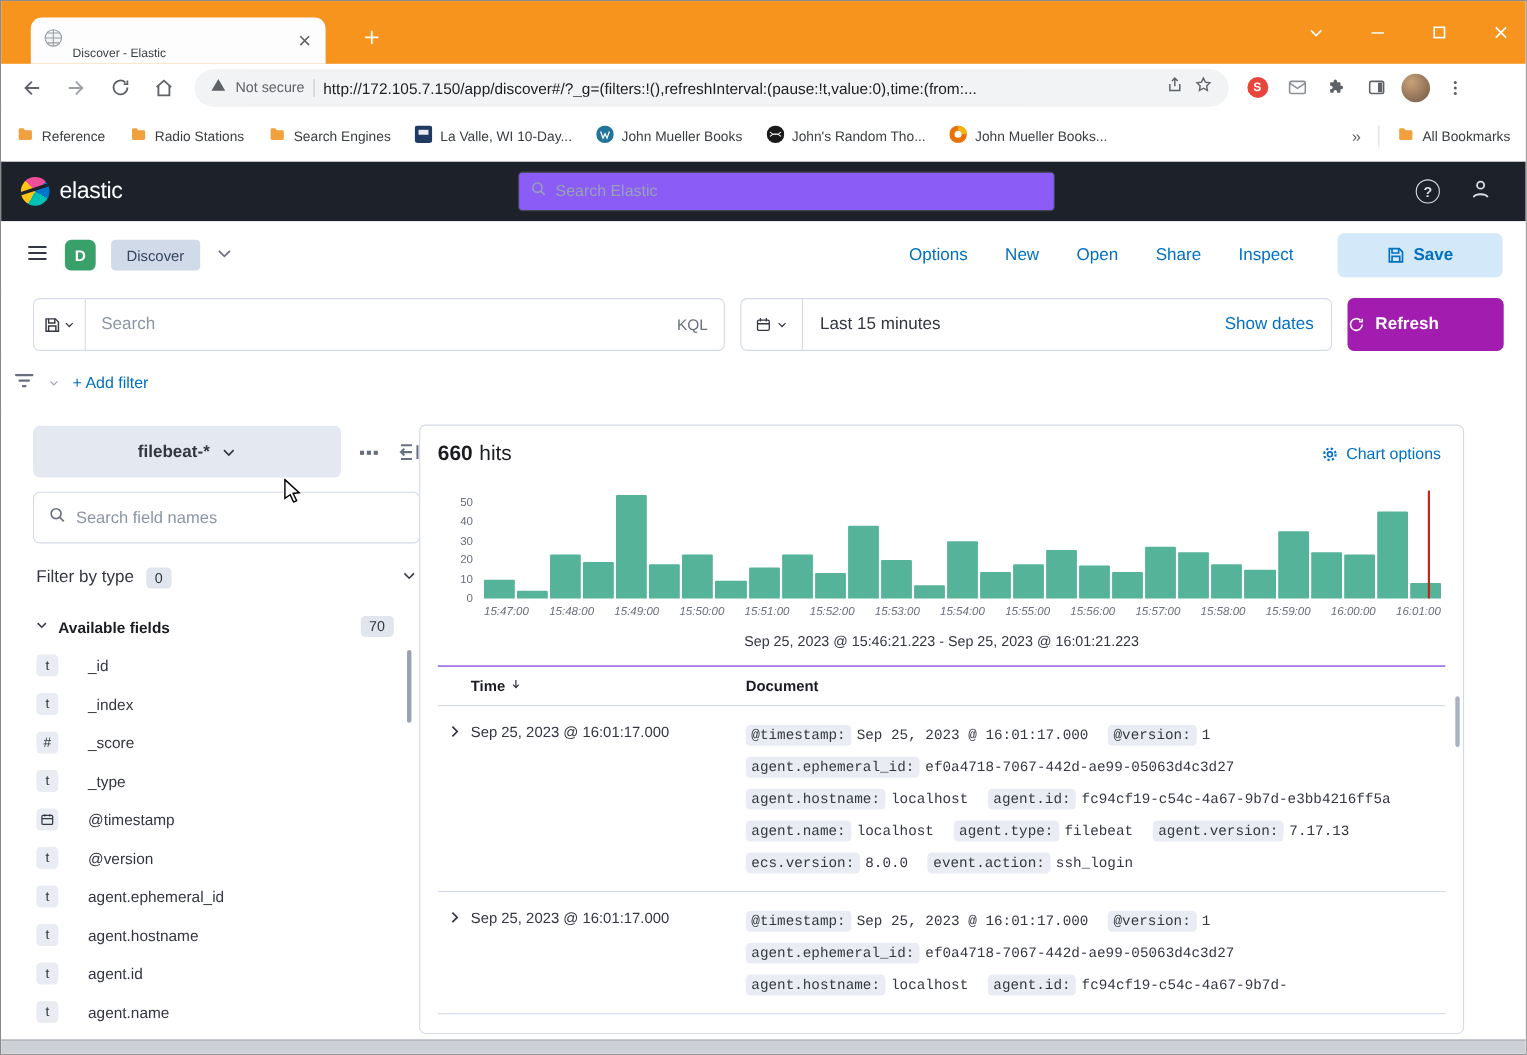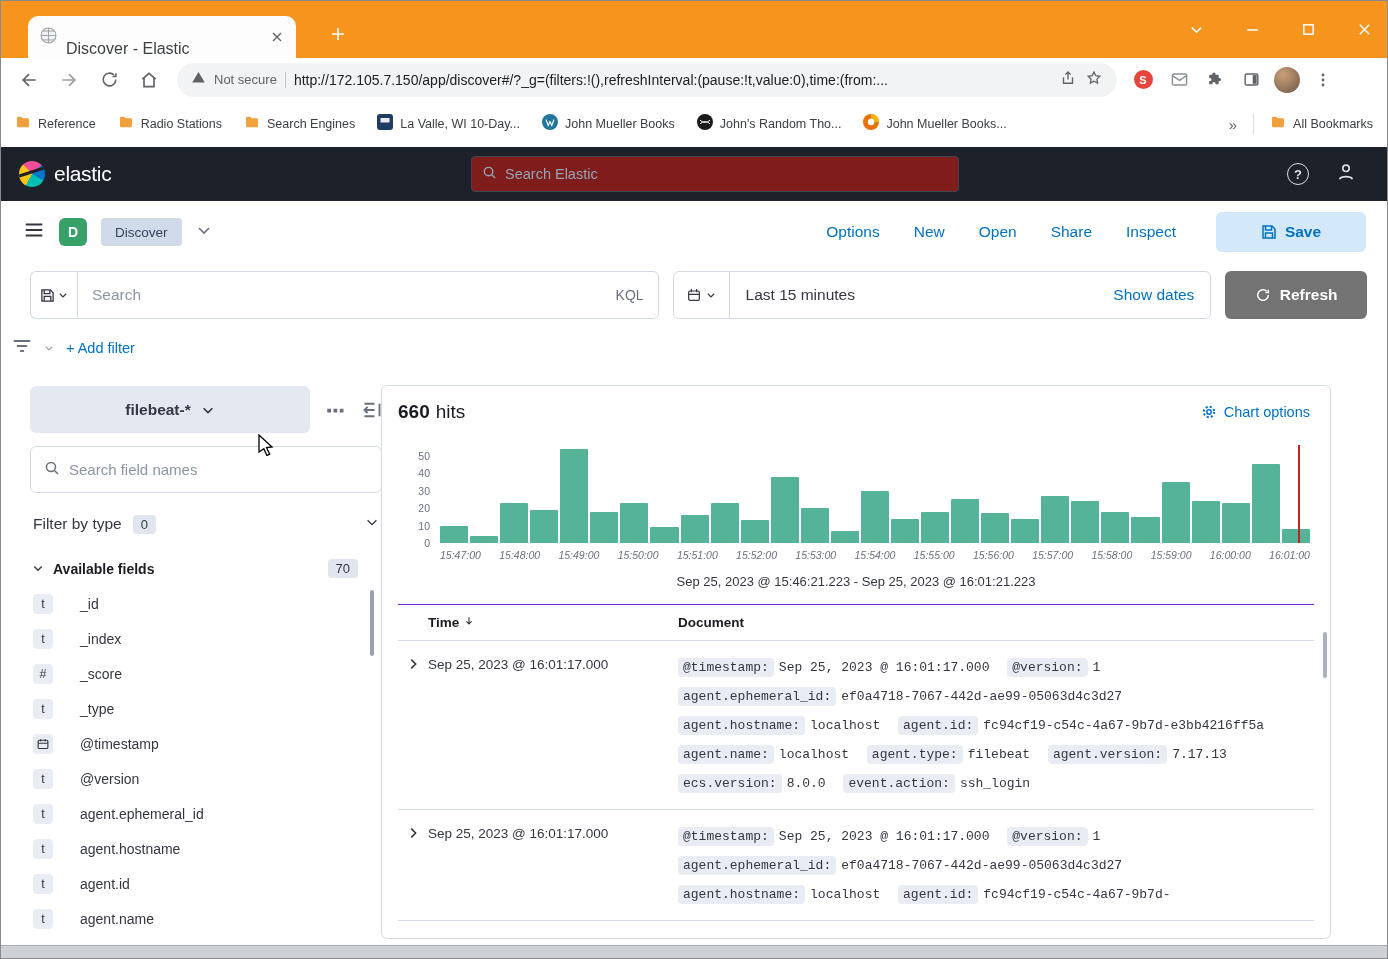--- a/index.html
+++ b/index.html
@@ -3,21 +3,21 @@
 <meta charset="utf-8">
 <style>
   * { box-sizing: border-box; margin: 0; padding: 0; }
   html,body { width:1388px; height:959px; overflow:hidden; }
   body { font-family:"Liberation Sans", sans-serif; background:#777; }
   .window { position:relative; width:1388px; height:959px; background:#fff; border:1px solid #8a8a8a; overflow:hidden; }
 
   
   .titlebar { position:relative; height:57px; background:#f7941d; }
   .tab { position:absolute; left:27px; top:15px; width:268px; height:42px; background:#fdfdfd; border-radius:10px 10px 0 0; display:flex; align-items:center; gap:9px; padding:0 10px 0 12px; }
-  .tab-title { font-size:16px; color:#3c4043; flex:1; white-space:nowrap; overflow:hidden;margin-top:24px; }
+  .tab-title { font-size:11px; color:#3c4043; flex:1; white-space:nowrap; overflow:hidden;margin-top:24px; }
   .tab-close { width:18px; height:18px; display:flex; align-items:center; justify-content:center; border-radius:50%; }
   .new-tab { position:absolute; left:322px; top:18px; width:30px; height:30px; display:flex; align-items:center; justify-content:center; border-radius:50%; }
   .win-controls { position:absolute; right:14px; top:0; height:57px; display:flex; align-items:center; gap:38px; }
   .win-btn { width:18px; height:18px; display:flex; align-items:center; justify-content:center; }
 
   
   .toolbar { height:43px; background:#fff; display:flex; align-items:center; padding:0 10px; gap:4px; }
   .tool-icon { width:36px; height:36px; border-radius:50%; display:flex; align-items:center; justify-content:center; flex:0 0 auto; }
   .omnibox { width:940px; height:34px; background:#f1f3f4; border-radius:17px; display:flex; align-items:center; padding:0 14px; gap:8px; margin:0 6px; flex:0 0 auto; }
   .omni-sec { font-size:13px; color:#5f6368; white-space:nowrap; }
@@ -33,21 +33,21 @@
   .bm-label { font-size:12.5px; color:#3c4043; white-space:nowrap; }
   .bm-right { margin-left:auto; display:flex; align-items:center; gap:16px; }
   .bm-overflow { font-size:15px; color:#5f6368; }
   .bm-sep { width:1px; height:20px; background:#dadce0; }
 
   
   .elastic-header { position:relative; height:54px; background:#1d2129; display:flex; align-items:center; padding:0 18px; }
   .elastic-logo { position:relative; width:26px; height:26px; border-radius:50%; background:conic-gradient(from 210deg,#fec514 0 30%,#f04e98 30% 55%,#0077cc 55% 75%,#00bfb3 75% 100%); overflow:hidden; flex:0 0 auto; }
   .elastic-logo::after { content:""; position:absolute; left:-4px; top:9px; width:36px; height:3px; background:#1d2129; transform:rotate(-18deg); }
   .brand { color:#fff; font-size:21px; font-weight:500; letter-spacing:-0.3px; margin-left:9px; }
-  .global-search { position:absolute; left:470px; width:488px; height:36px; background:#7f1d1d; border:1px solid #40454f; border-radius:4px; display:flex; align-items:center; padding:0 10px; gap:8px; }
+  .global-search { position:absolute; left:470px; width:488px; height:36px; background:#8b5cf6; border:1px solid #40454f; border-radius:4px; display:flex; align-items:center; padding:0 10px; gap:8px; }
   .global-search input { flex:1; background:transparent; border:none; outline:none; color:#d4dae4; font-size:14.5px; font-family:"Liberation Sans",sans-serif; }
   .global-search input::placeholder { color:#98a2b3; }
   .hdr-right { margin-left:auto; display:flex; align-items:center; gap:26px; padding-right:12px; }
   .help-circle { width:22px; height:22px; border:1.8px solid #d9dee8; border-radius:50%; color:#d9dee8; font-size:13px; font-weight:bold; display:flex; align-items:center; justify-content:center; }
 
   
   .app-bar { height:62px; background:#fff; display:flex; align-items:center; padding:0 21px 0 22px; gap:14px; }
   .space-avatar { width:28px; height:28px; border-radius:6px; background:#38a169; color:#fff; font-weight:bold; font-size:14px; display:flex; align-items:center; justify-content:center; }
   .breadcrumb-pill { height:28px; background:#d0dae8; border-radius:4px; color:#37455e; font-size:13.5px; font-weight:500; display:flex; align-items:center; padding:0 14px; }
   .nav-links { margin-left:auto; display:flex; gap:34px; align-items:center; }
@@ -59,21 +59,21 @@
   .search-group { display:flex; width:630px; height:48px; }
   .saved-query-btn { width:47px; border:1px solid #d3dae6; border-right:none; border-radius:6px 0 0 6px; background:#fff; display:flex; align-items:center; justify-content:center; gap:3px; cursor:pointer; }
   .kql-input-wrap { flex:1; border:1px solid #d3dae6; border-radius:0 6px 6px 0; display:flex; align-items:center; padding:0 14px; gap:8px; background:#fff; }
   .kql-input-wrap input { flex:1; border:none; outline:none; font-size:15.5px; color:#343741; font-family:"Liberation Sans",sans-serif; }
   .kql-input-wrap input::placeholder { color:#8b95a5; }
   .kql-label { font-size:14px; color:#69707d; }
   .date-group { display:flex; width:540px; height:48px; border:1px solid #d3dae6; border-radius:6px; align-items:center; background:#fff; }
   .cal-addon { width:56px; height:100%; border-right:1px solid #d3dae6; display:flex; align-items:center; justify-content:center; gap:4px; cursor:pointer; }
   .time-range { font-size:15.5px; color:#343741; padding-left:16px; cursor:pointer; }
   .show-dates { margin-left:auto; padding-right:16px; color:#0071c2; font-size:15.5px; cursor:pointer; white-space:nowrap; }
-  .refresh-btn { width:142px; height:48px; background:#737373; border:none; border-radius:6px; color:#fff; font-size:15.5px; font-weight:600; display:flex; align-items:center; justify-content:center; gap:9px; cursor:pointer; font-family:"Liberation Sans",sans-serif; }
+  .refresh-btn { width:142px; height:48px; background:#a21caf; border:none; border-radius:6px; color:#fff; font-size:15.5px; font-weight:600; display:flex; align-items:center; justify-content:flex-start; gap:9px; cursor:pointer; font-family:"Liberation Sans",sans-serif; }
 
   
   .filter-bar { display:flex; align-items:center; gap:12px; padding:9px 11px 10px; background:#fff; }
   .add-filter { color:#0071c2; font-size:14.5px; cursor:pointer; }
 
   
   .content { position:relative; height:580px; background:#fff; }
 
   .sidebar { position:absolute; left:29px; top:16px; width:352px; }
   .dataview-row { display:flex; align-items:center; gap:16px; }

